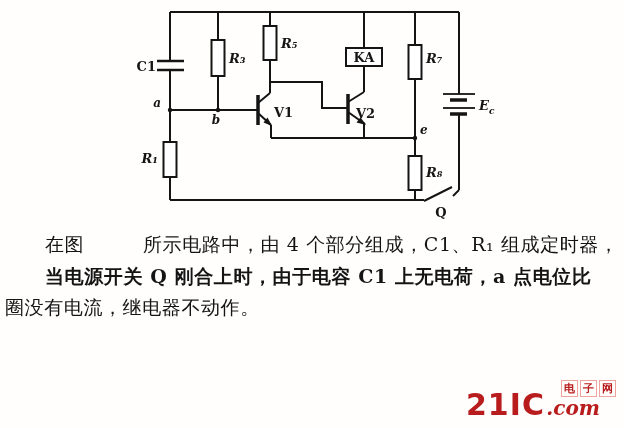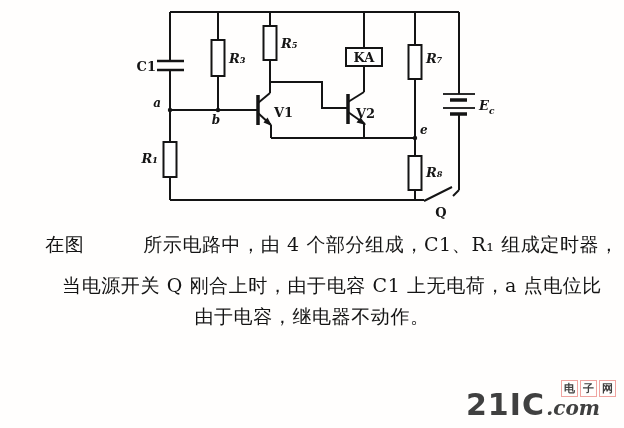--- a/index.html
+++ b/index.html
@@ -7,25 +7,25 @@
         font-family:"DejaVu Serif","Liberation Serif",serif;color:#141414;}
   
   #circuit-wrap{position:absolute;left:0;top:0;width:624px;height:228px;}
   svg text{font-family:"DejaVu Serif","Liberation Serif",serif;fill:#141414;}
   .lbl-it{font-style:italic;font-weight:bold;font-size:13px;}
   .lbl-up{font-size:13px;font-weight:bold;}
   .lbl-node{font-style:italic;font-weight:bold;font-size:12px;}
   .lbl-sub{font-style:italic;font-weight:bold;font-size:9px;}
   
   #text-block{position:absolute;left:0;top:229px;width:624px;padding:0 5px;box-sizing:border-box;}
-  .line{font-size:19px;line-height:31.5px;letter-spacing:0.6px;white-space:nowrap;font-weight:500;text-align:center;}
+  .line{font-size:19px;line-height:31.5px;letter-spacing:0.6px;white-space:nowrap;font-weight:500;}
   .line.indent{padding-left:40px;}
-  .line.para-gap{margin-top:9px;}
+  .line.para-gap{margin-top:0;font-weight:bold;}
   
-  #watermark{position:absolute;right:8px;bottom:2px;width:152px;height:46px;color:#404040;}
+  #watermark{position:absolute;right:8px;bottom:2px;width:152px;height:46px;color:#b91c1c;}
   #wm-brand{position:absolute;left:2px;bottom:6px;font-family:"DejaVu Sans","Liberation Sans",sans-serif;
             font-weight:bold;font-size:30px;letter-spacing:1px;line-height:1;}
   #wm-cn{position:absolute;right:0;top:0;display:flex;gap:2px;}
   .wm-box{display:inline-block;width:15px;height:15px;border:1.5px solid #f0a4a0;
           font-size:11px;line-height:15px;text-align:center;
           font-family:"DejaVu Sans","Liberation Sans",sans-serif;font-weight:bold;}
   #wm-com{position:absolute;right:16px;bottom:8px;font-style:italic;font-weight:bold;
           font-size:20px;font-family:"DejaVu Serif","Liberation Serif",serif;line-height:1;}
 </style>
 </head>
@@ -118,21 +118,21 @@
       <text x="420" y="134" class="lbl-node">e</text>
       <text x="441" y="217" text-anchor="middle" class="lbl-up">Q</text>
       <text x="479" y="110" class="lbl-it">E</text>
       <text x="489" y="114" class="lbl-sub">c</text>
     </svg>
   </div>
 
   <div id="text-block">
     <div class="line indent">在图　　　所示电路中，由 4 个部分组成，C1、R₁ 组成定时器，</div>
     <div class="line indent para-gap">当电源开关 Q 刚合上时，由于电容 C1 上无电荷，a 点电位比</div>
-    <div class="line">由于电容，继电器不动作。</div>
+    <div class="line">圈没有电流，继电器不动作。</div>
   </div>
 
   <div id="watermark">
     <span id="wm-brand">21IC</span>
     <span id="wm-cn">
       <span class="wm-box">电</span>
       <span class="wm-box">子</span>
       <span class="wm-box">网</span>
     </span>
     <span id="wm-com">.com</span>

